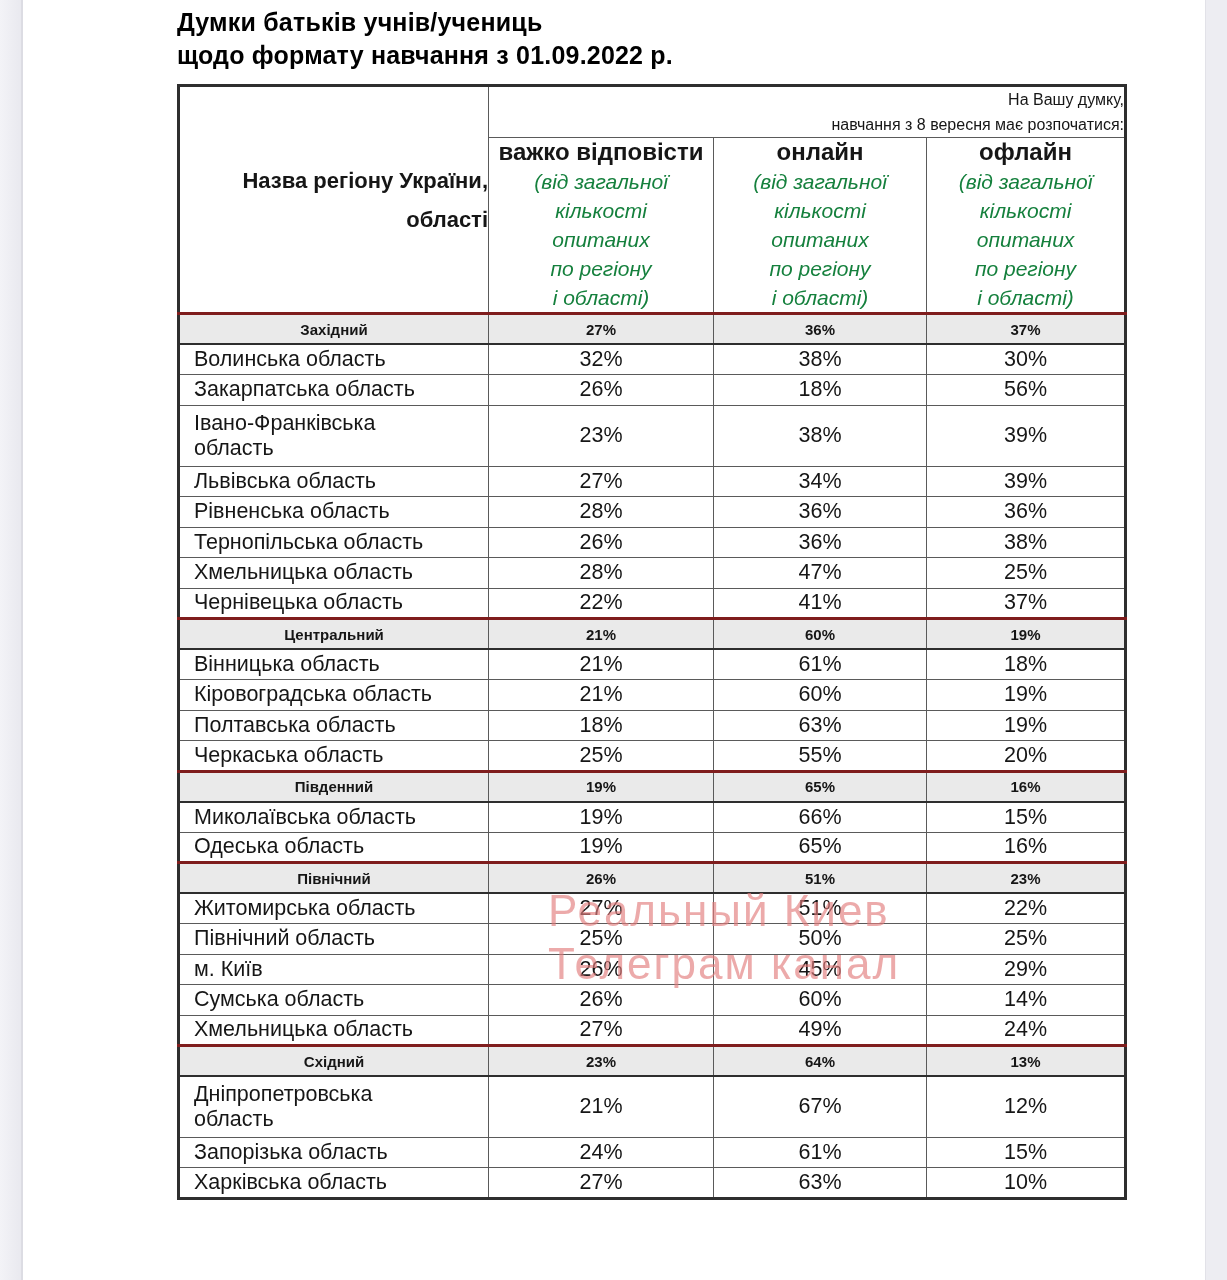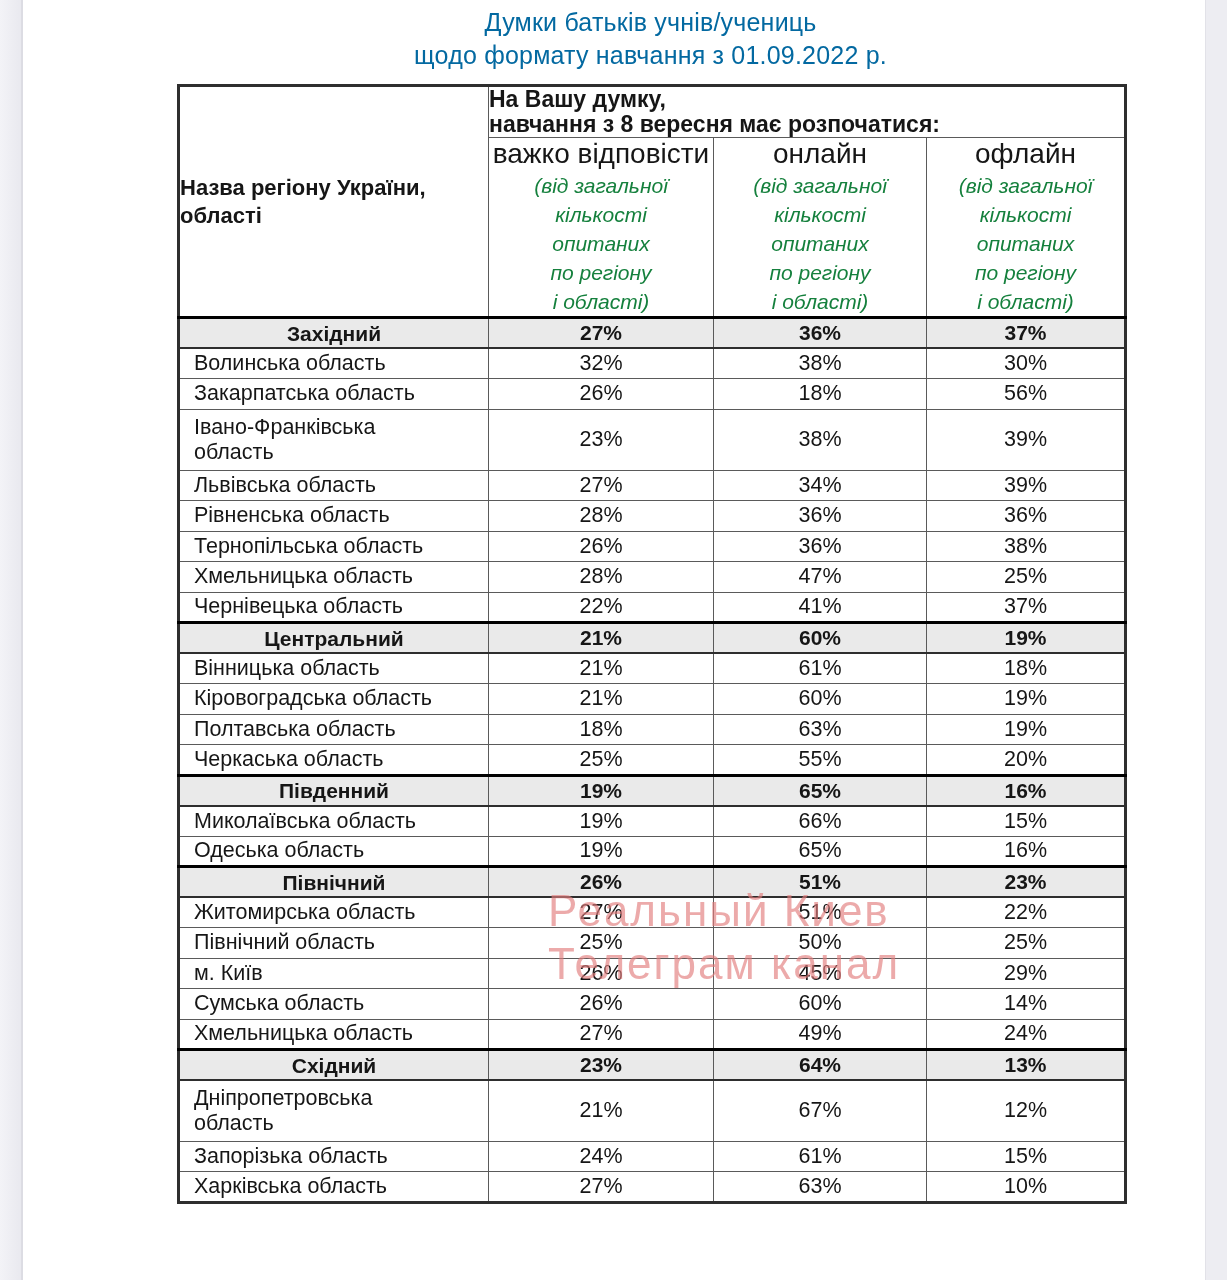--- a/index.html
+++ b/index.html
@@ -22,73 +22,72 @@
     border-right: 2px solid #dcdce3;
   }
   .edge-right {
     position: absolute; right: 0; top: 0;
     width: 21px; height: 100%;
     background: #ededf2;
     border-left: 1px solid #e2e2e8;
   }
   .title {
     position: absolute; left: 177px; top: 6px; width: 947px;
-    text-align: center;
-    font-size: 25px; font-weight: normal; line-height: 33px;
+    font-size: 25px; font-weight: bold; line-height: 33px;
     letter-spacing: 0.2px;
-    color: #0369a1;
+    color: #000000;
   }
   table.survey {
     position: absolute; left: 177px; top: 84px;
     width: 947px;
     border-collapse: collapse;
     table-layout: fixed;
     background: #fff;
   }
   table.survey th, table.survey td {
     border: 1.5px solid #5a5a5a;
     padding: 0;
     color: #161616;
   }
   table.survey { border: 3px solid #2e2e2e; }
   th.corner {
     font-size: 22px; font-weight: bold;
-    text-align: left; vertical-align: middle;
-    line-height: 28px;
+    text-align: right; vertical-align: middle;
+    line-height: 39px;
     white-space: pre-line;
   }
   th.question {
     height: 50px;
-    font-size: 23px; font-weight: bold;
-    text-align: left; vertical-align: middle;
+    font-size: 16px; font-weight: normal;
+    text-align: right; vertical-align: middle;
     line-height: 25px;
     border-bottom: 2px solid #3a3a3a;
   }
   th.colhead {
     height: 172px;
     text-align: center; vertical-align: middle;
     font-weight: normal;
   }
-  .col-label { font-size: 28px; font-weight: normal; margin-bottom: 1px; }
+  .col-label { font-size: 24px; font-weight: bold; margin-bottom: 1px; }
   .col-note {
     font-size: 21px; font-style: italic; font-weight: normal;
     line-height: 29px; white-space: pre-line; color: #15803d;
   }
   tbody tr { height: 30.5px; }
   tbody tr.tall { height: 61px; }
   tbody td { font-size: 21.5px; text-align: center; vertical-align: middle; }
   tbody td.name {
     text-align: left; padding-left: 14px;
     white-space: pre-line; line-height: 25px;
   }
   tbody tr.region {
     background: var(--region-row-bg, #eaeaea);
     font-weight: bold;
   }
-  tbody tr.region td { border-top: 3px solid #000000; border-bottom: 2.5px solid #2e2e2e; font-size: 21px; margin-left: 35px; }
+  tbody tr.region td { border-top: 3px solid #7f1d1d; border-bottom: 2.5px solid #2e2e2e; font-size: 15px; margin-left: 35px; }
   tbody tr.region td.name { text-align: center; padding-left: 0; }
   .watermark {
     position: absolute; left: 548px; top: 884px;
     font-size: 44px; font-weight: 400;
     line-height: 53px; letter-spacing: 2px;
     color: var(--watermark, rgba(226,124,124,0.65));
     white-space: nowrap;
     pointer-events: none;
     z-index: 5;
   }

